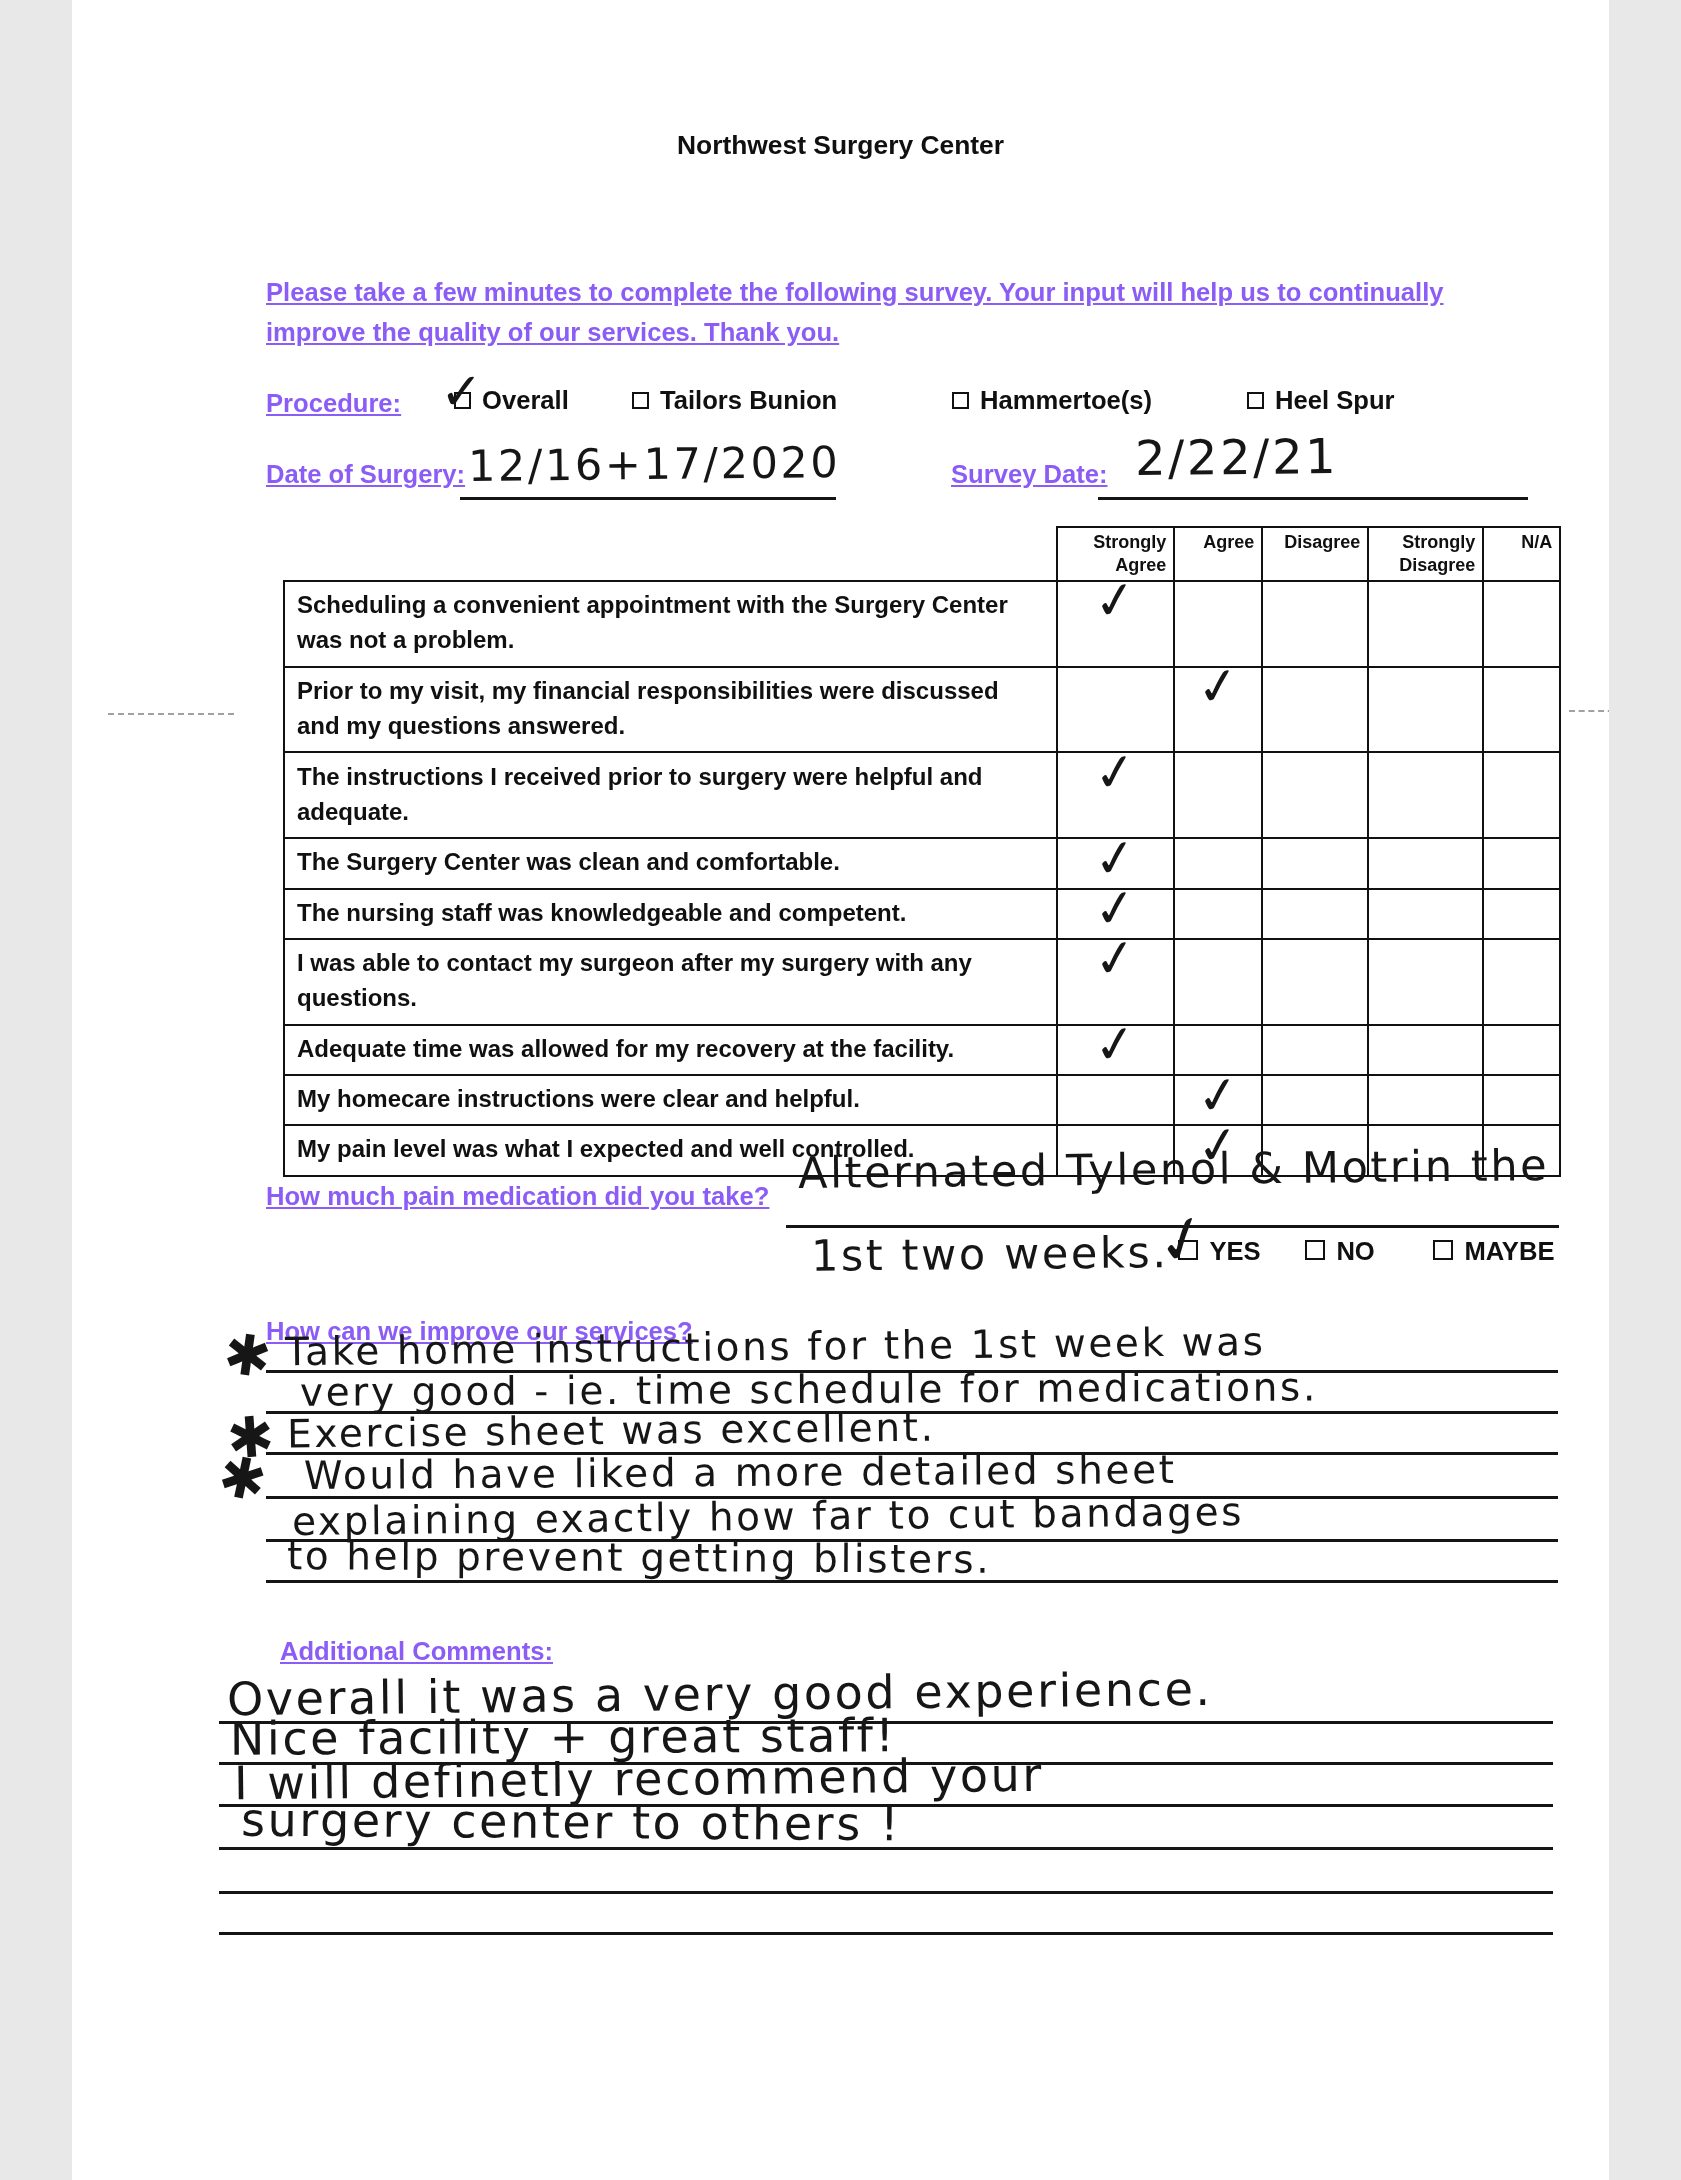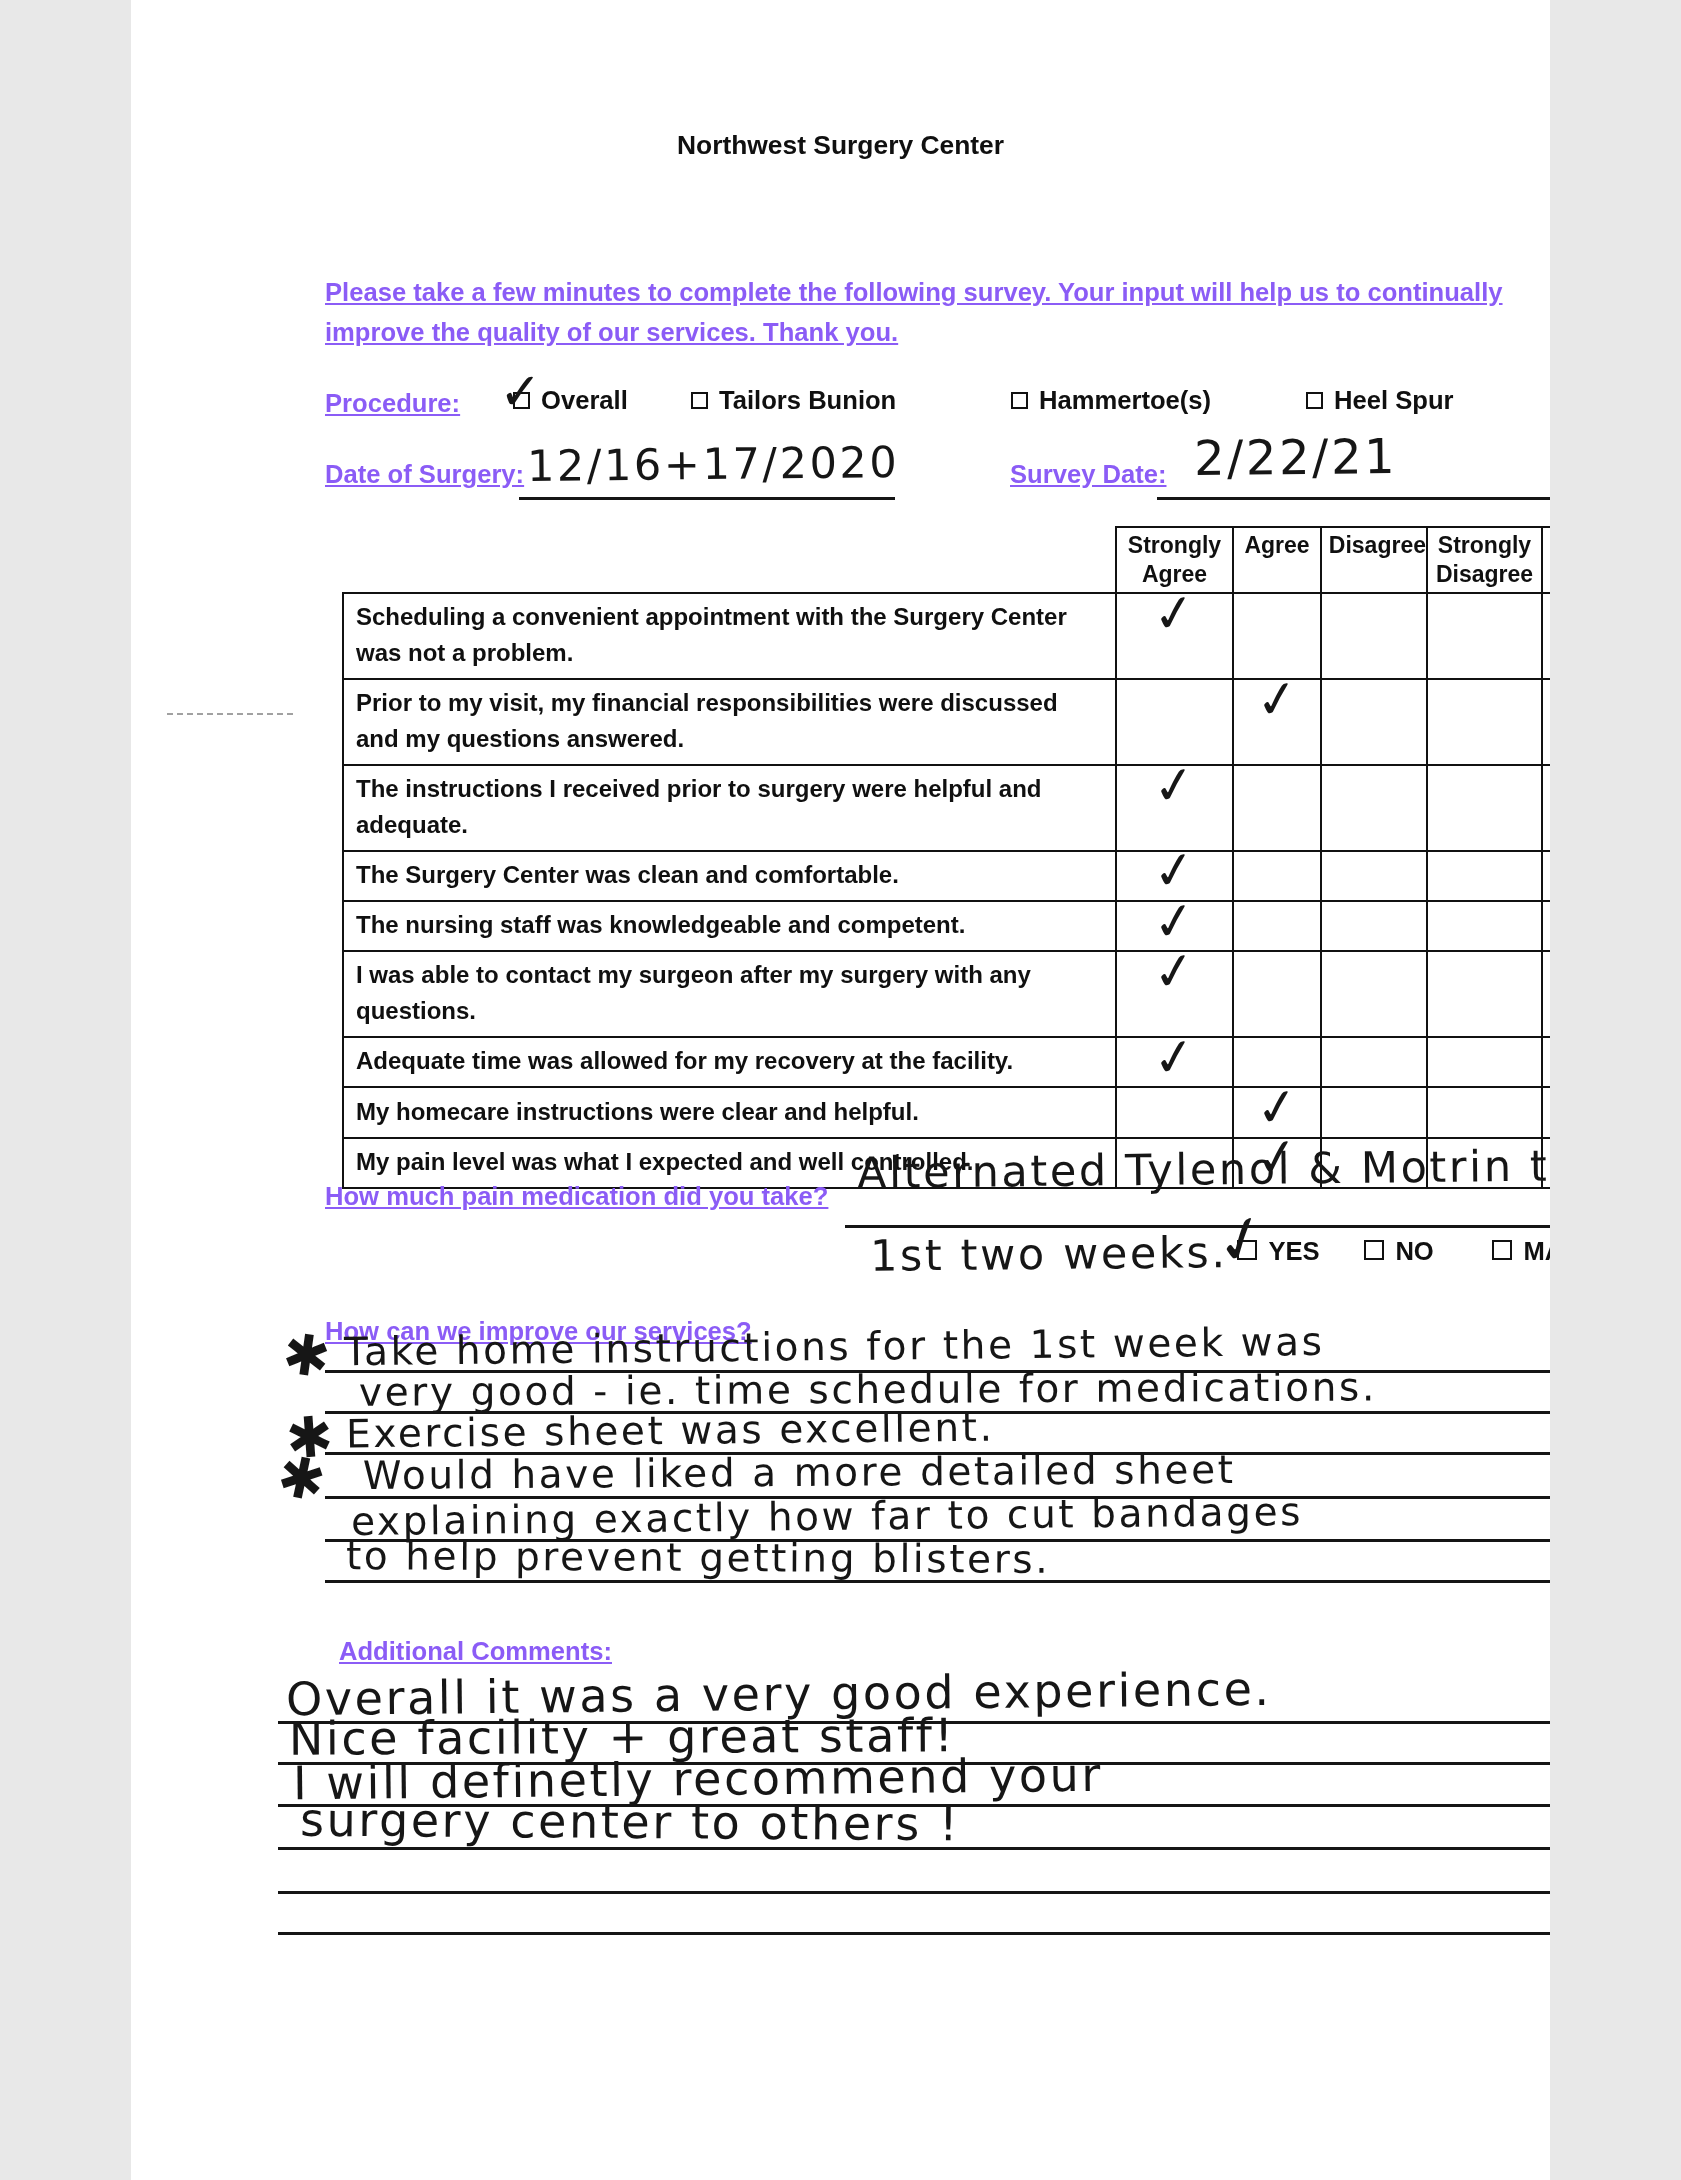--- a/index.html
+++ b/index.html
@@ -1,18 +1,18 @@
 <!DOCTYPE html>
 <html style="font-size:13.6px"><head>
 <meta charset="utf-8">
 <style>
   * { margin:0; padding:0; box-sizing:border-box; }
   body { background:#e8e8e8; font-family:"Liberation Sans", sans-serif; }
   .page {
-    position:relative; width:1419px; height:2181px; background:#ffffff;
+    position:relative; width:1537px; height:2181px; background:#ffffff;
     margin:0 auto; overflow:hidden; color:#101010;
   }
   
   .printed { font-weight:700; color:#8b5cf6;text-decoration:underline; }
   .title-block { position:absolute; top:126px; left:0; width:100%; text-align:center; line-height:1.45; }
   .title-block div { font-size:26.4px; font-weight:700; }
   .intro { position:absolute; top:273px; left:194px; width:1210px; font-size:25.6px; line-height:1.55; }
   .label-line { position:absolute; font-size:25.6px; }
   
   .cb-option { position:absolute; display:flex; align-items:center; font-size:25.6px; font-weight:700; }
@@ -25,21 +25,21 @@
   }
   
   .hw {
     font-family:"DejaVu Sans", sans-serif; color:#161616; white-space:nowrap;
     transform:rotate(-0.6deg); letter-spacing:2.6px; line-height:1;
   }
   .ink-line { position:absolute; height:0; border-top:3.4px solid #151515; }
   
   table.survey { position:absolute; left:211px; top:526px; width:1275px; border-collapse:collapse; table-layout:fixed; }
   table.survey th, table.survey td { border:2.6px solid #111; vertical-align:top; }
-  table.survey th { font-size:23px; font-weight:700; text-align:center; padding:3.4px 6.8px; line-height:1.25; height:53px; }
+  table.survey th { font-size:18px; font-weight:700; text-align:right; padding:3.4px 6.8px; line-height:1.25; height:53px; }
   table.survey th.stmt-h { border:0; }
   td.stmt { font-size:24px; font-weight:700; padding:5.1px 12px 7.7px; line-height:1.48; }
   td.rate { position:relative; text-align:center; overflow:visible; }
   td.rate .check {
     display:inline-block; font-size:51px; line-height:0.9; color:#161616;
     transform:rotate(-8deg); margin-top:-3.4px; font-family:"DejaVu Sans", sans-serif;
   }
   
   .artifact { position:absolute; border-top:2.6px dashed #8a8a8a; opacity:.8; }
   .bullet {

